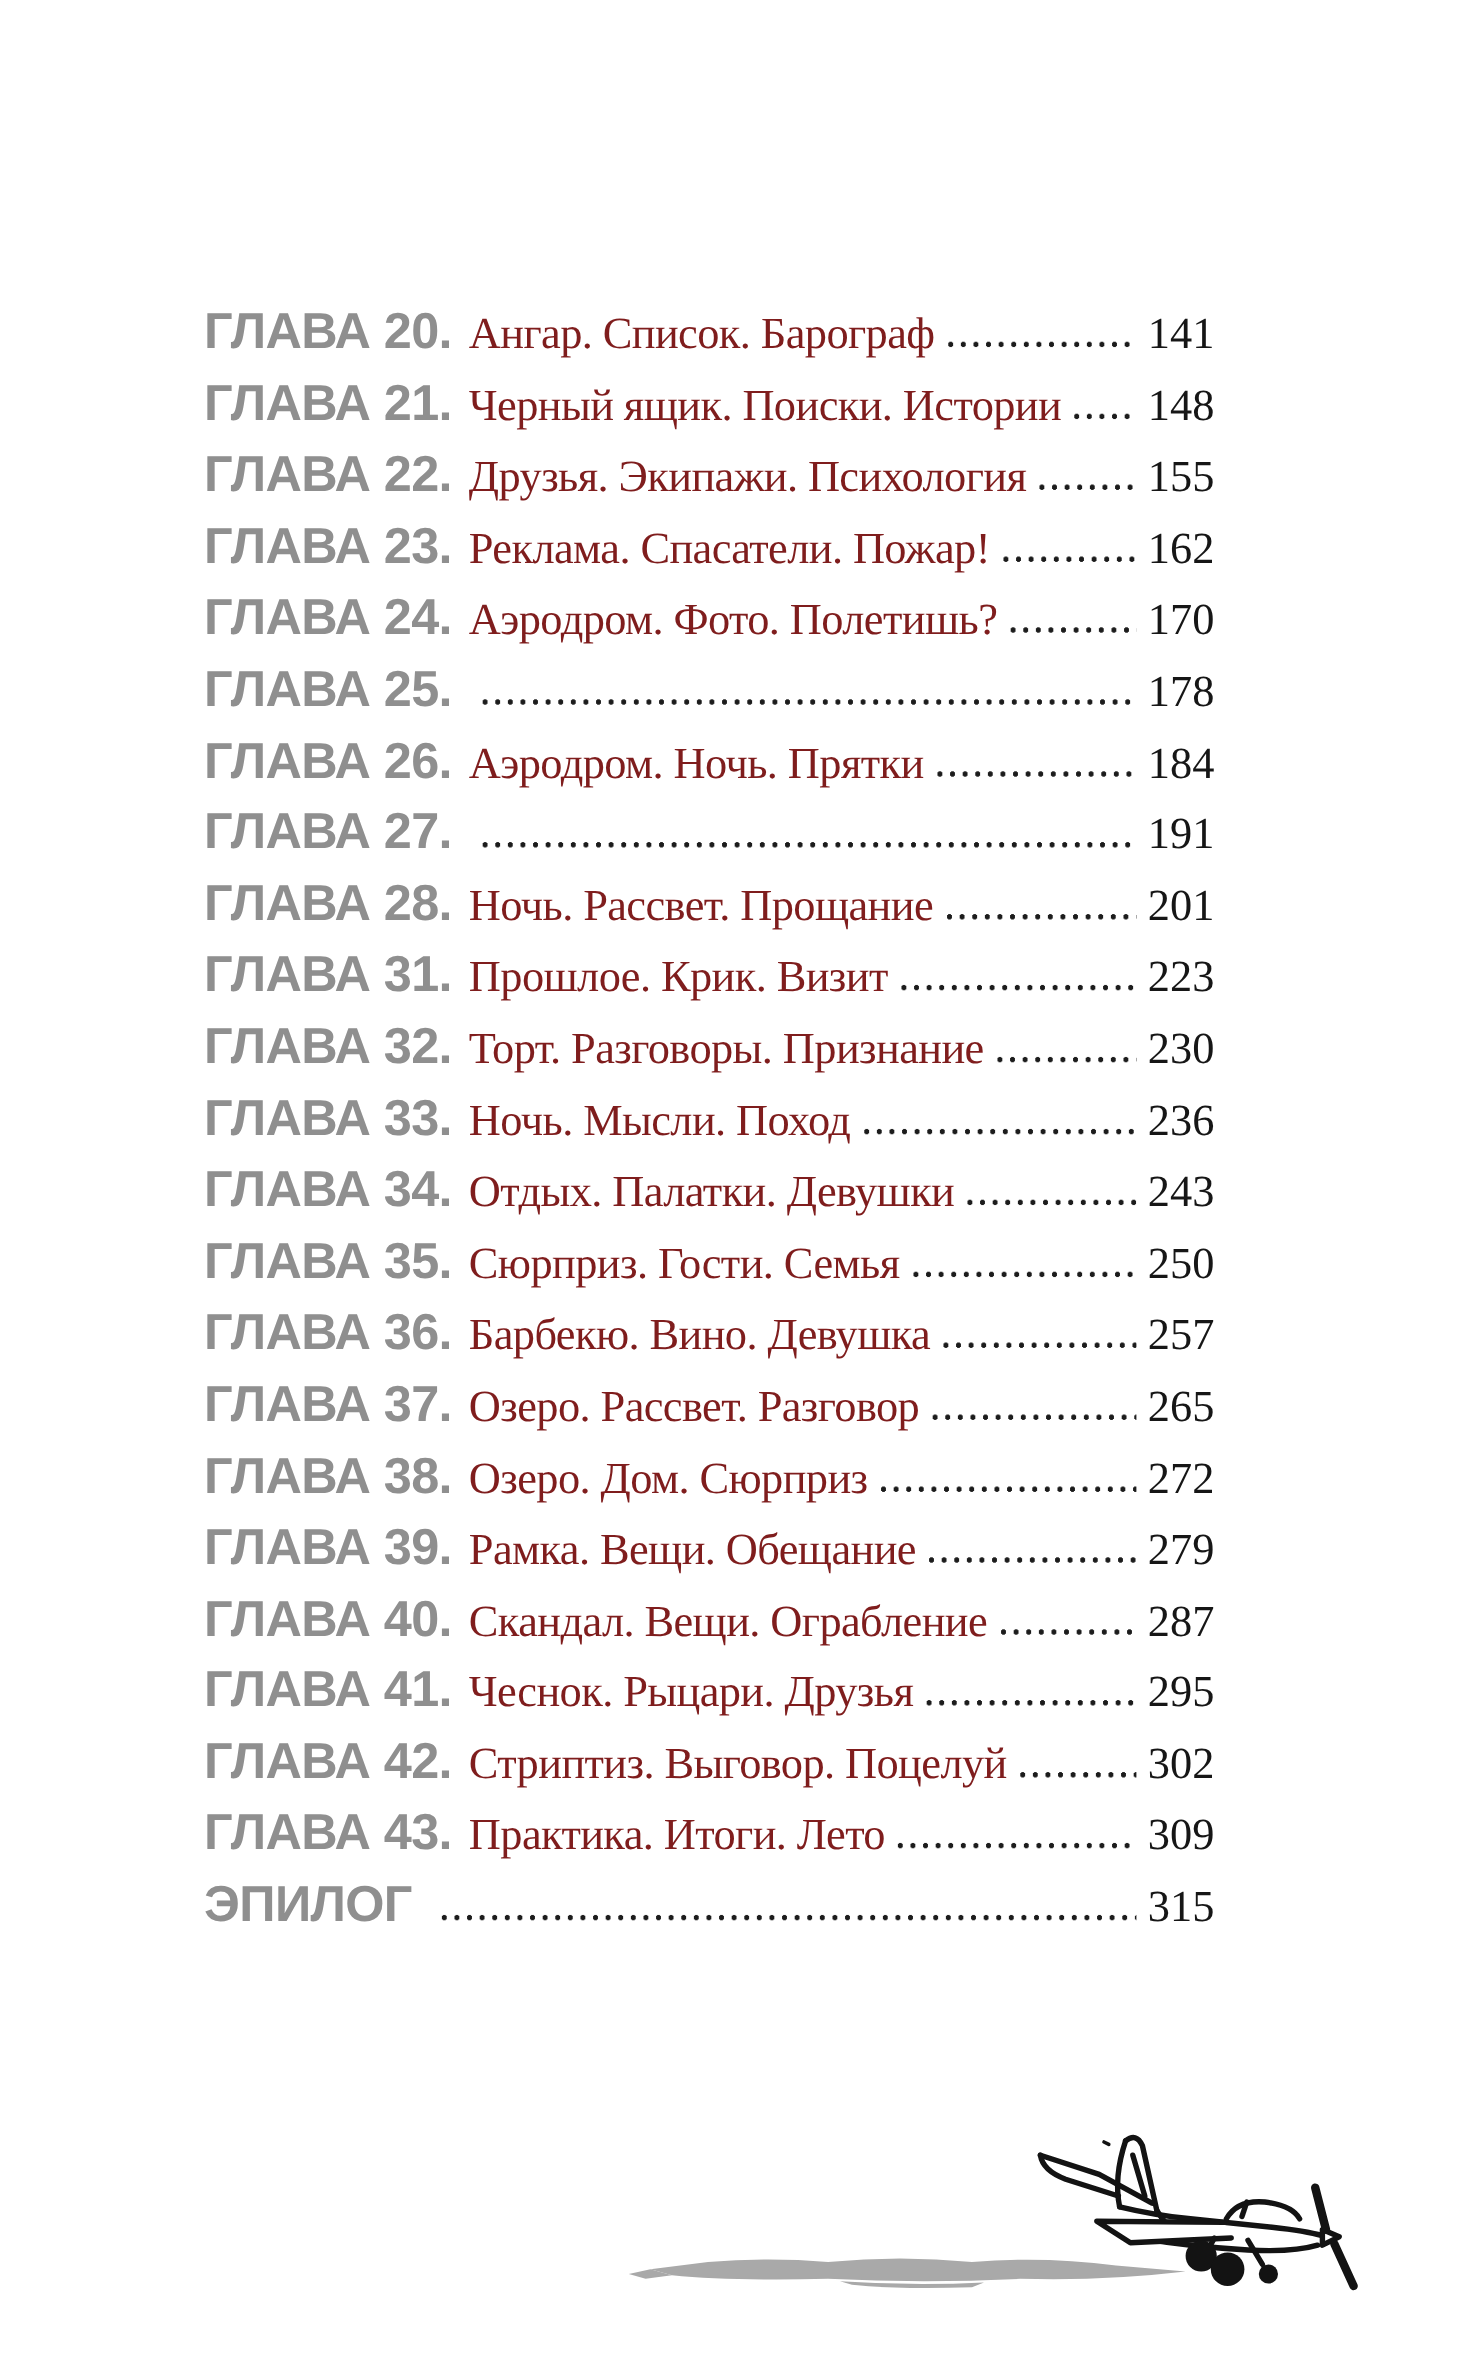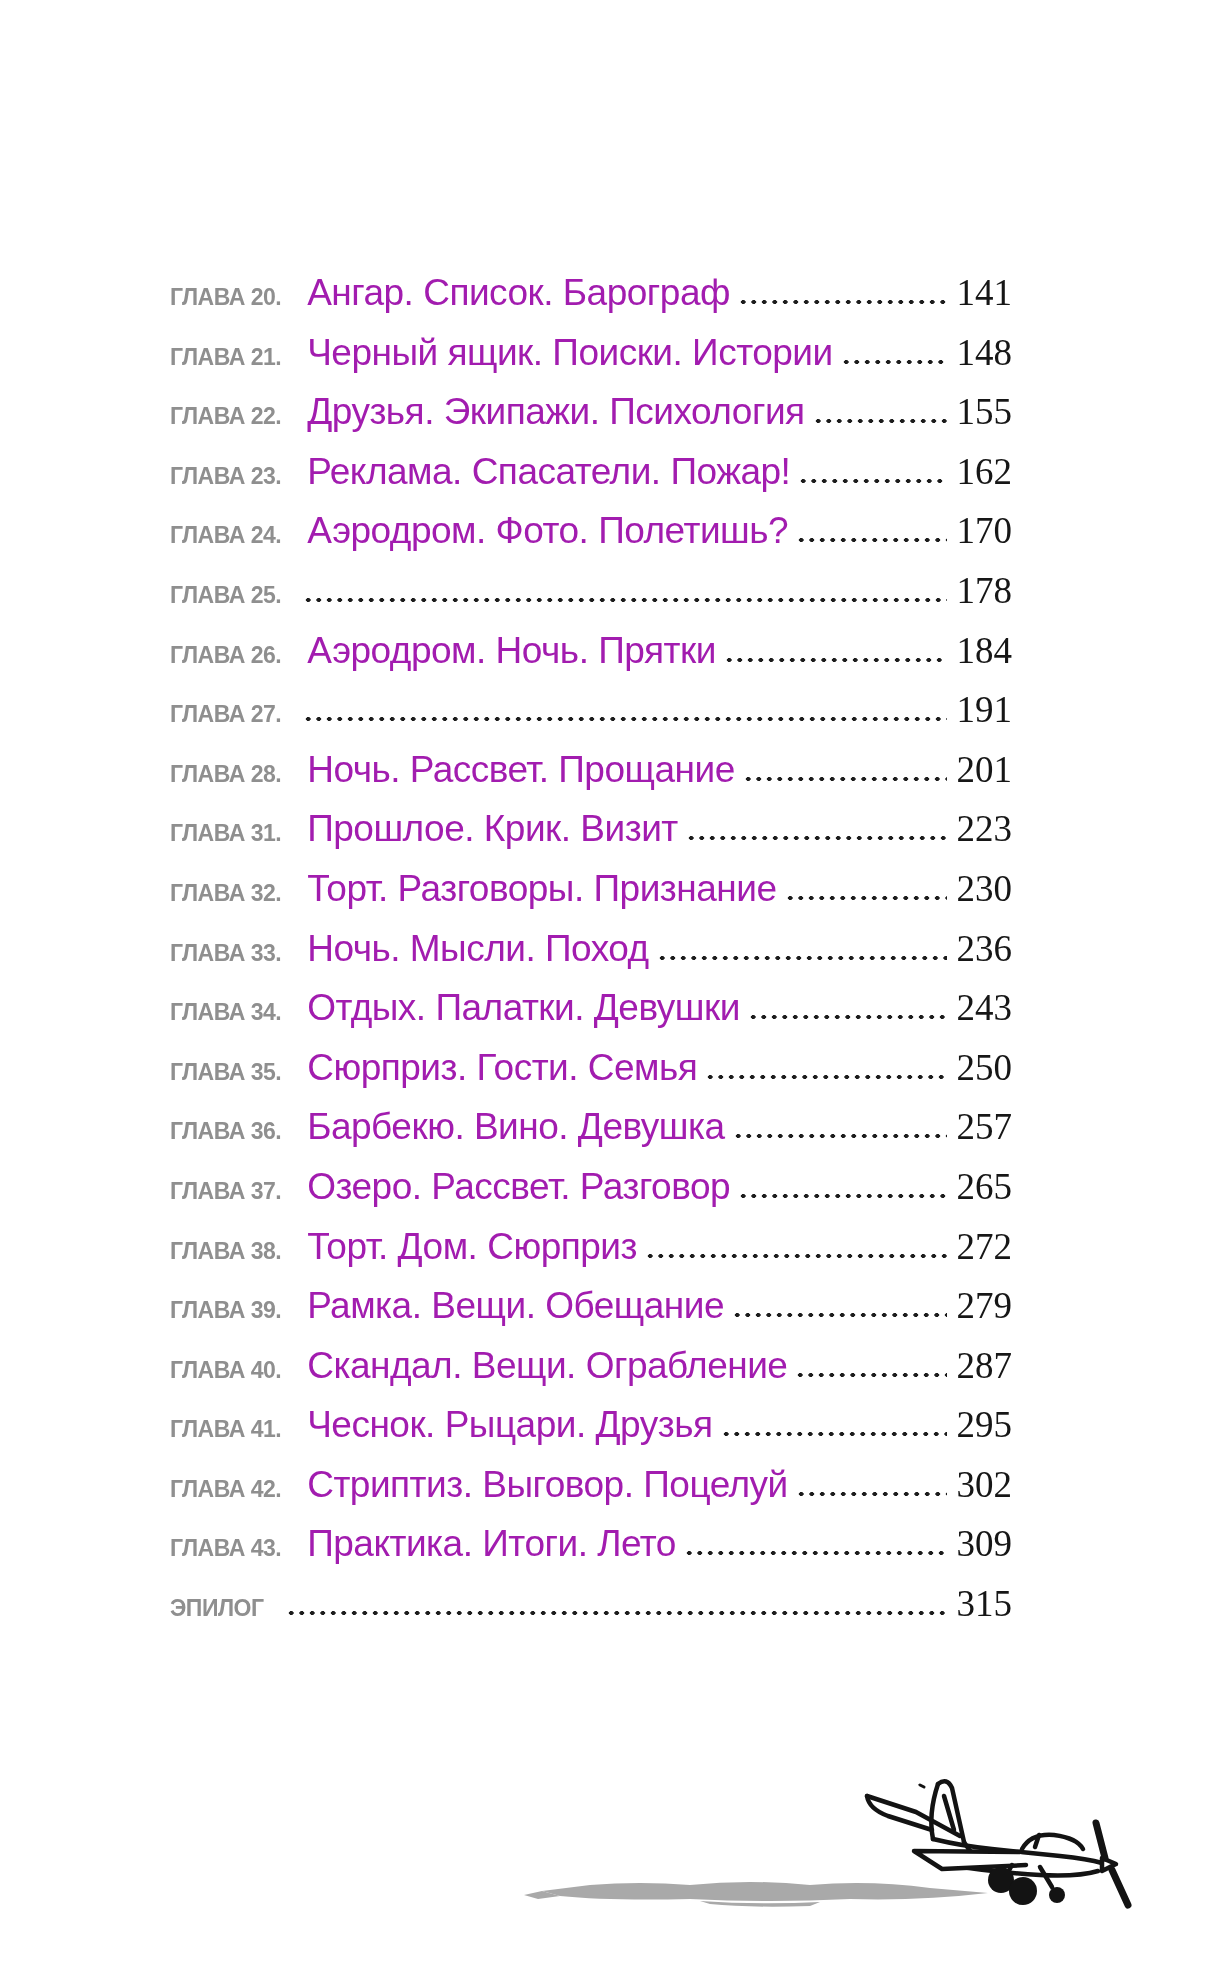--- a/index.html
+++ b/index.html
@@ -20,33 +20,31 @@
   .toc-row{
     display:flex;
     align-items:baseline;
     height:59.6px;
     white-space:nowrap;
   }
   .chapter-label{
     flex:0 0 auto;
     font-family:"Liberation Sans", sans-serif;
     font-weight:700;
-    font-size:23px;
+    font-size:42px;
     letter-spacing:-0.5px;
     color:#8f8f8f;
     margin-right:14px;
-    margin-top:32px;
   }
   .chapter-title{
     flex:0 0 auto;
-    font-family:Liberation Sans, sans-serif;
+    font-family:Liberation Serif, serif;
     font-size:37px;
     letter-spacing:-0.5px;
-    color:#a21caf;
-    margin-left:12px;
+    color:#7f1d1d;
   }
   .dot-leader{
     flex:1 1 auto;
     min-width:24px;
     align-self:baseline;
     height:6px;
     margin:0 10px 0 8px;
     background-image:radial-gradient(circle, #1c1c1c 2px, rgba(0,0,0,0) 2.4px);
     background-size:10.5px 6px;
     background-repeat:repeat-x;
@@ -162,21 +160,21 @@
         <span class="page-number">257</span>
       </div>
       <div class="toc-row">
         <span class="chapter-label">ГЛАВА 37.</span>
         <span class="chapter-title">Озеро. Рассвет. Разговор</span>
         <span class="dot-leader"></span>
         <span class="page-number">265</span>
       </div>
       <div class="toc-row">
         <span class="chapter-label">ГЛАВА 38.</span>
-        <span class="chapter-title">Торт. Дом. Сюрприз</span>
+        <span class="chapter-title">Озеро. Дом. Сюрприз</span>
         <span class="dot-leader"></span>
         <span class="page-number">272</span>
       </div>
       <div class="toc-row">
         <span class="chapter-label">ГЛАВА 39.</span>
         <span class="chapter-title">Рамка. Вещи. Обещание</span>
         <span class="dot-leader"></span>
         <span class="page-number">279</span>
       </div>
       <div class="toc-row">

